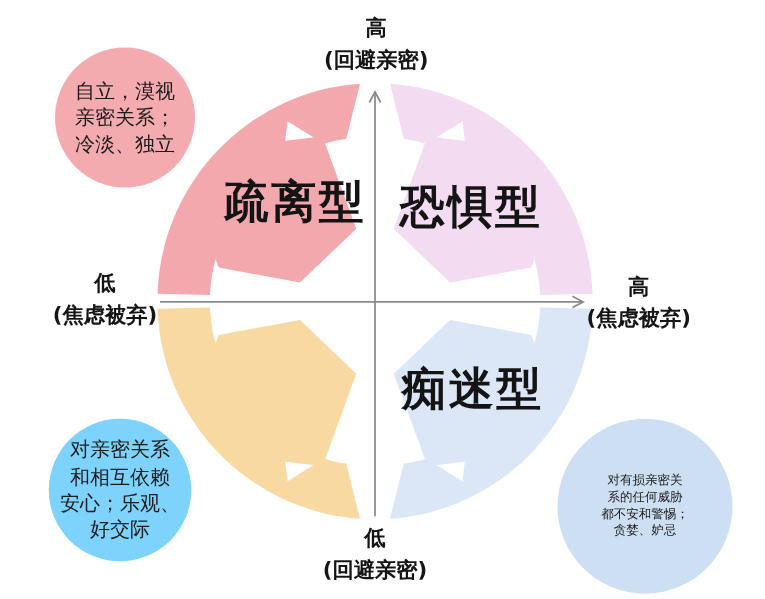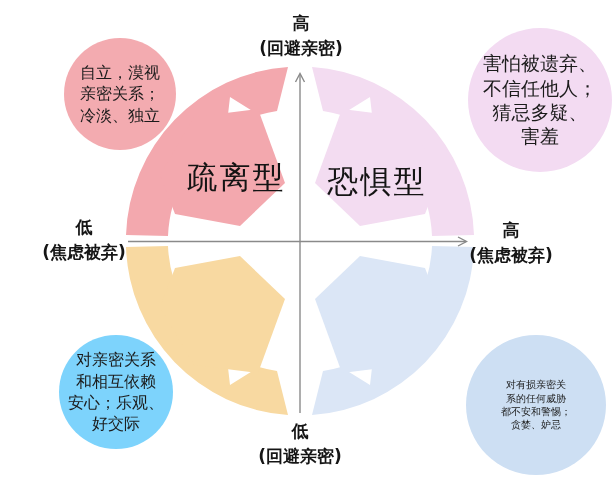--- a/index.html
+++ b/index.html
@@ -6,30 +6,30 @@
   .stage{
     position:relative;width:612px;height:479px;background:#ffffff;
     font-family:"DejaVu Sans","Liberation Sans",sans-serif;
     overflow:hidden;color:#1c1c1c;
   }
   .wheel-svg{position:absolute;left:0;top:0;}
   .note{
     position:absolute;border-radius:50%;
     display:flex;align-items:center;justify-content:center;
     text-align:center;white-space:pre-line;
-    font-weight:500;line-height:1.34;color:#1b1b1b;margin-left:20px;
+    font-weight:500;line-height:1.34;color:#1b1b1b;
   }
   .note-tl{left:44px;top:38px;width:112px;height:112px;font-size:16px;}
   .note-tr{left:448px;top:28px;width:144px;height:144px;font-size:19px;line-height:1.28;}
   .note-bl{left:39px;top:335px;width:114px;height:114px;font-size:16px;}
   .note-br{left:446px;top:335px;width:140px;height:140px;font-size:10px;}
   .quad-label{
     position:absolute;transform:translate(-50%,-50%);
-    font-size:31px;font-weight:400;letter-spacing:2px;
-    white-space:nowrap;color:#141414;margin-top:16px;
+    font-size:36px;font-weight:700;letter-spacing:2px;
+    white-space:nowrap;color:#141414;
   }
   .ql-tl{left:236px;top:162px;}
   .ql-tr{left:377px;top:166px;}
   .ql-bl{left:237px;top:308px;}
   .ql-br{left:378px;top:312px;}
   .axis-label{
     position:absolute;transform:translate(-50%,-50%);
     font-size:17px;font-weight:600;line-height:1.45;
     text-align:center;white-space:pre-line;color:#151515;
   }
@@ -70,35 +70,32 @@
 
     <line x1="300" y1="413" x2="300" y2="74" stroke-width="1.4" fill="none" stroke="#8a8a8a"></line>
     <path d="M 295.5 82 L 300 73.5 L 304.5 82" fill="none" stroke-width="1.4" stroke="#8a8a8a"></path>
     <line x1="128" y1="241.5" x2="466" y2="241.5" stroke-width="1.4" fill="none" stroke="#8a8a8a"></line>
     <path d="M 458 237 L 466.5 241.5 L 458 246" fill="none" stroke-width="1.4" stroke="#8a8a8a"></path>
   </svg>
 
   <div class="note note-tl" style="background-color: rgb(243, 171, 176);">自立，漠视
 亲密关系；
 冷淡、独立</div>
-  <div class="note note-tr" style="background-color: rgb(243, 219, 242);">害怕被遗弃、
-不信任他人；
-猜忌多疑、
-害羞</div>
   <div class="note note-bl" style="background-color: #7dd3fc;">对亲密关系
 和相互依赖
 安心；乐观、
 好交际</div>
   <div class="note note-br" style="background-color: rgb(205, 223, 243);">对有损亲密关
 系的任何威胁
 都不安和警惕；
 贪婪、妒忌</div>
 
   <div class="quad-label ql-tl">疏离型</div>
   <div class="quad-label ql-tr">恐惧型</div>
+  <div class="quad-label ql-br">痴迷型</div>
 
   <div class="axis-label al-top">高
 (回避亲密)</div>
   <div class="axis-label al-bottom">低
 (回避亲密)</div>
   <div class="axis-label al-left">低
 (焦虑被弃)</div>
   <div class="axis-label al-right">高
 (焦虑被弃)</div>
 

